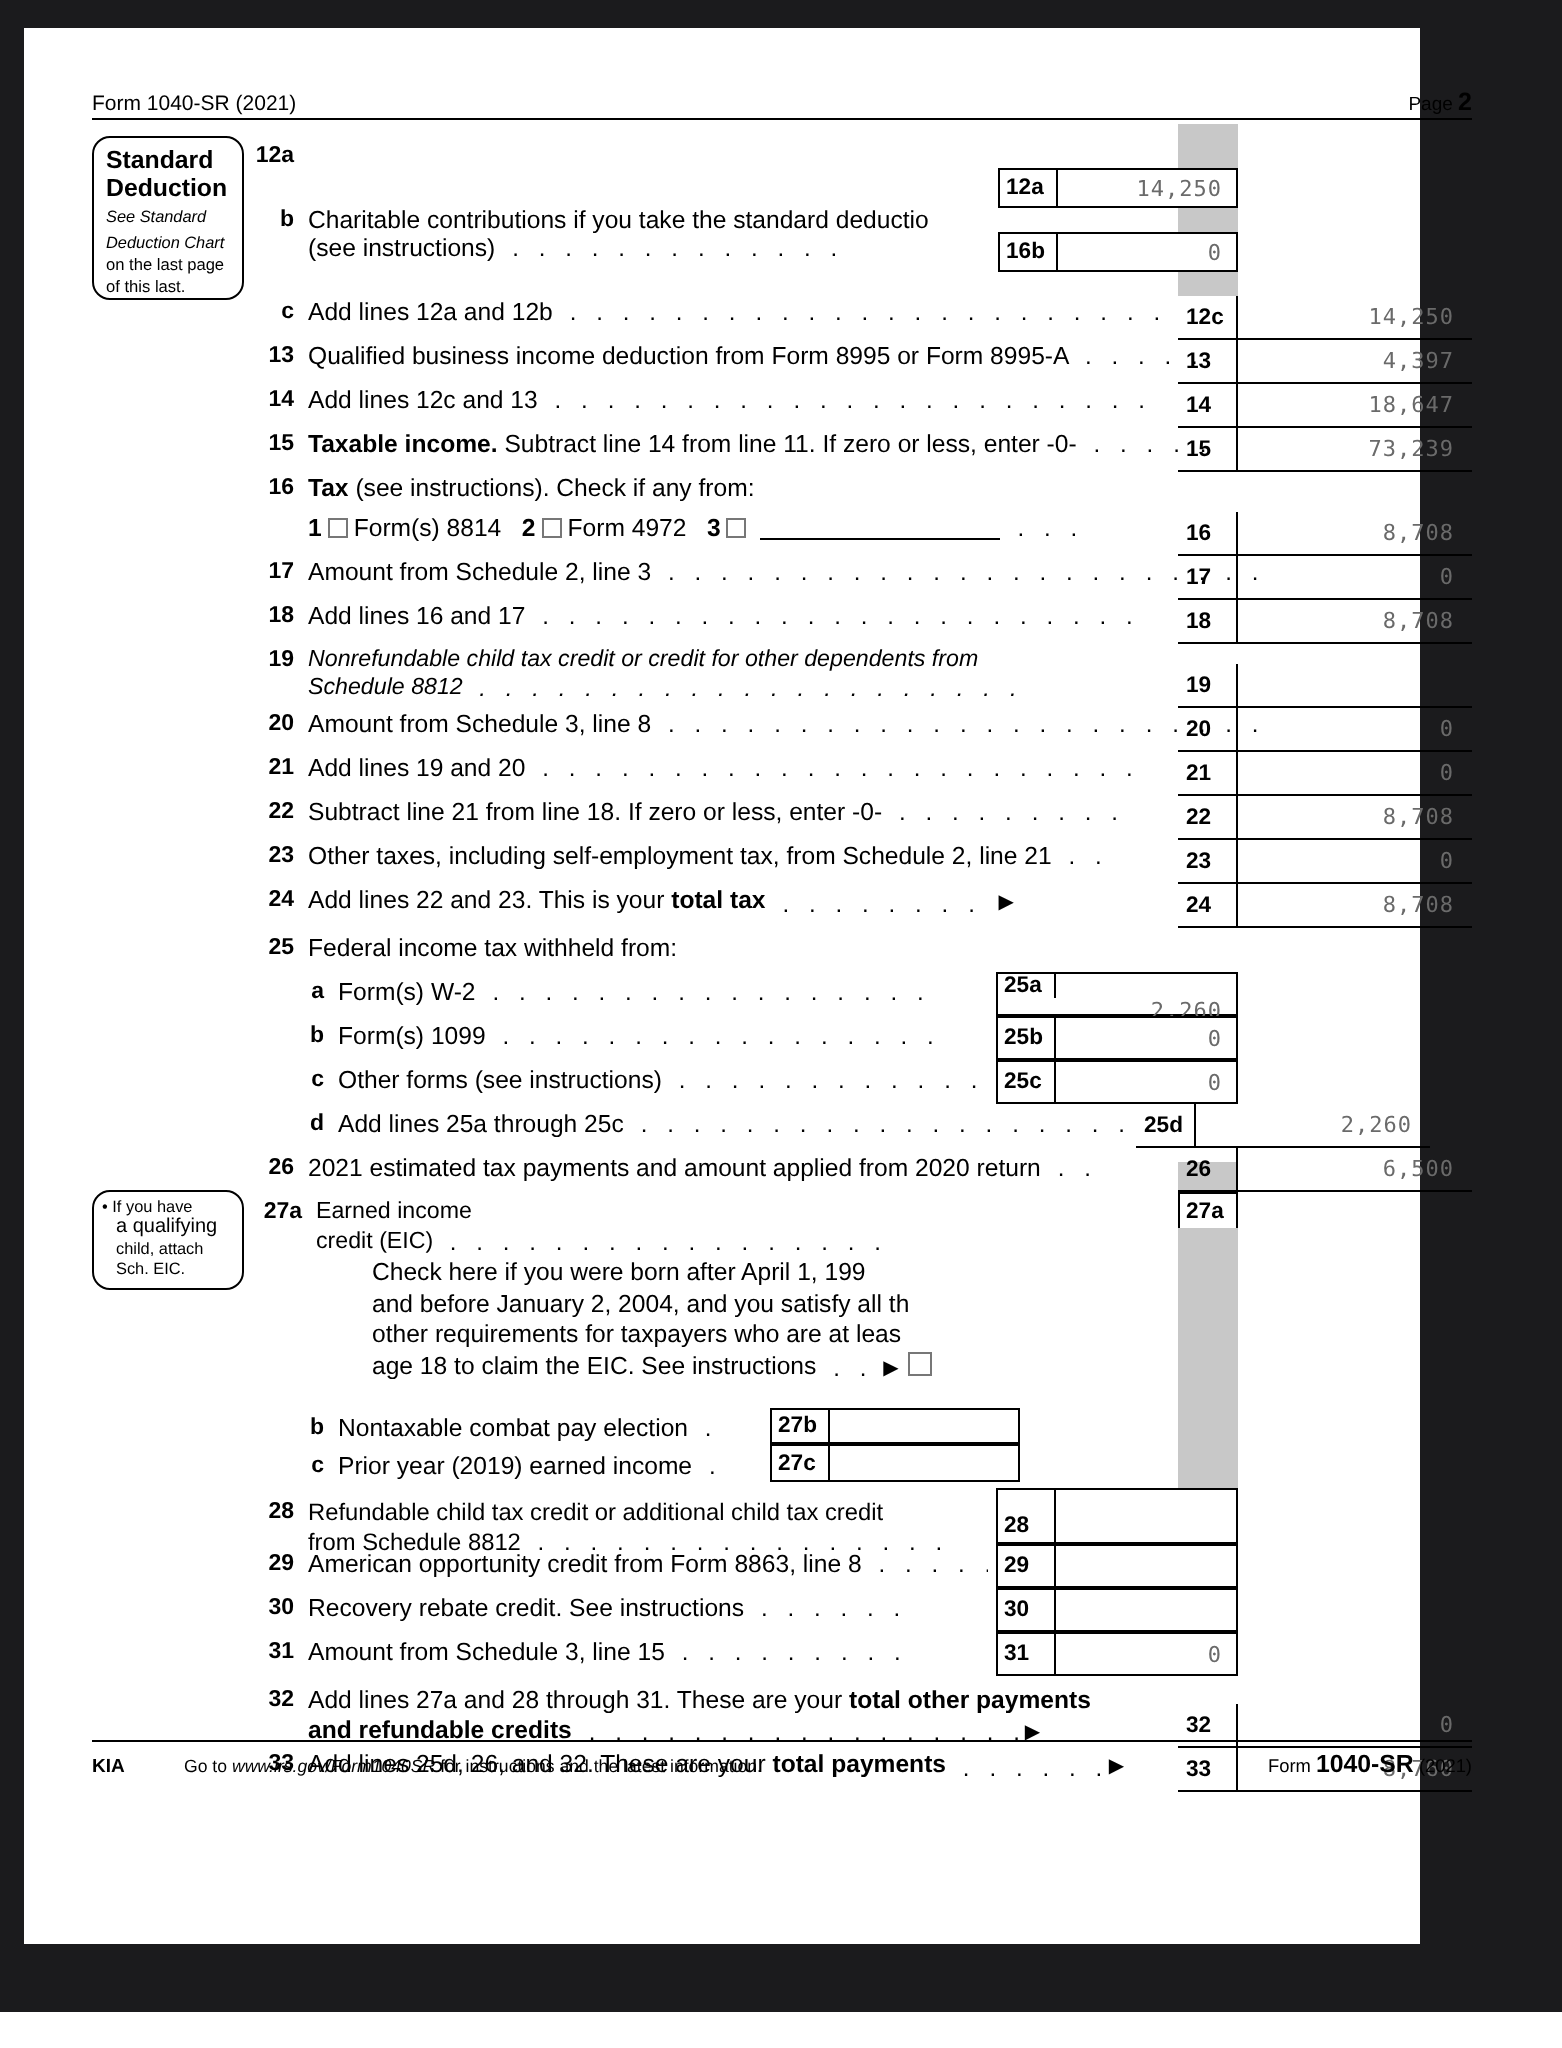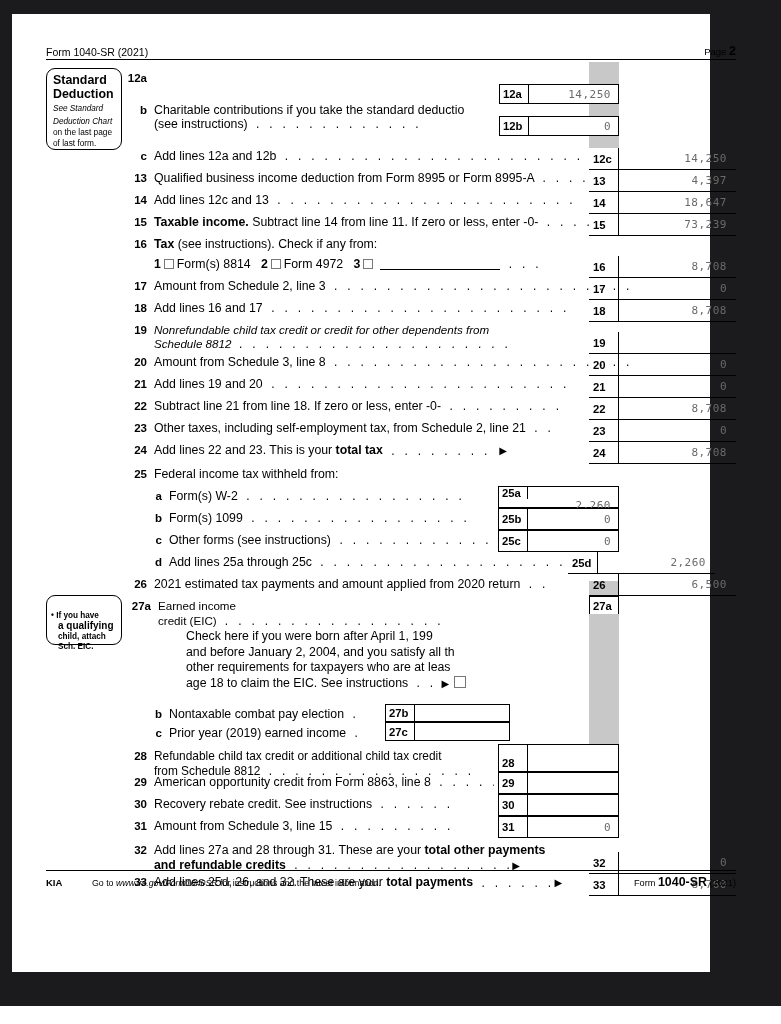--- a/index.html
+++ b/index.html
@@ -151,21 +151,21 @@
       <div class="gband" style="left:543px; top:0px; width:30px; height:86px;"></div>
       <div class="gband" style="left:543px; top:519px; width:30px; height:131px;"></div>
       <div class="gband" style="left:543px; top:650px; width:30px; height:108px;"></div>
 
       <div class="stub" style="left:0px; top:6px; width:76px; height:82px;">
         <div class="t1">Standard</div>
         <div class="t1">Deduction</div>
         <div class="t2">See Standard</div>
         <div class="t2">Deduction Chart</div>
         <div class="t3">on the last page</div>
-        <div class="t3">of last form.</div>
+        <div class="t3">of this last.</div>
       </div>
 
       <div class="row" style="top:8px; height:30px;">
         <div class="lineno" style="margin-left:80px;">12a</div>
         <div class="desc wrap" style="max-width:400px;margin-top:41px;">
           <b>Standard deduction or itemized deductions</b><span> (from</span><br>
           <span>Schedule A)</span>
           <span class="leader" style="width:170px;">. . . . . . . . . . . . . . . . . . . . . . . .</span>
         </div>
       </div>
@@ -176,21 +176,21 @@
 
       <div class="row" style="top:40px; height:30px;">
         <div class="lineno" style="margin-left:80px;">b</div>
         <div class="desc wrap" style="max-width:400px;">
           <span>Charitable contributions if you take the standard deductio</span><br>
           <span>(see instructions)</span>
           <span class="leader" style="width:165px;">. . . . . . . . . . . . . . . . . . . . . . . .</span>
         </div>
       </div>
       <div class="bx" style="left:453px; top:54px; width:120px; height:20px;">
-        <div class="tag">12b</div>
+        <div class="tag">16b</div>
         <div class="val">0</div>
       </div>
 
       <div class="row" style="top:86px; height:21px;">
         <div class="lineno" style="margin-left:80px;">c</div>
         <div class="desc">
           <span>Add lines 12a and 12b</span>
           <span class="leader" style="width:300px;">. . . . . . . . . . . . . . . . . . . . . . . . . . . . . . . . . .</span>
         </div>
       </div>
@@ -413,21 +413,21 @@
         <div class="desc">
           <span>2021 estimated tax payments and amount applied from 2020 return</span>
           <span class="leader" style="width:22px;">. .</span>
         </div>
       </div>
       <div class="mcell" style="left:543px; top:512px; width:147px; height:22px;">
         <div class="tag">26</div>
         <div class="val">6,500</div>
       </div>
 
-      <div class="stub" style="left:0px; top:533px; width:76px; height:50px; padding:15px 4px;font-weight:bold;">
+      <div class="stub" style="left:0px; top:533px; width:76px; height:50px; padding:3px 4px;">
         <div class="t3" style="font-size:8.2px;">
           <span>•</span>
           <span>If you have</span>
         </div>
         <div class="t3" style="font-size:10px; margin-left:7px;">a qualifying</div>
         <div class="t3" style="font-size:8.2px; margin-left:7px;">child, attach</div>
         <div class="t3" style="font-size:8.2px; margin-left:7px;">Sch. EIC.</div>
       </div>
 
       <div class="row" style="top:536px; height:30px;">

